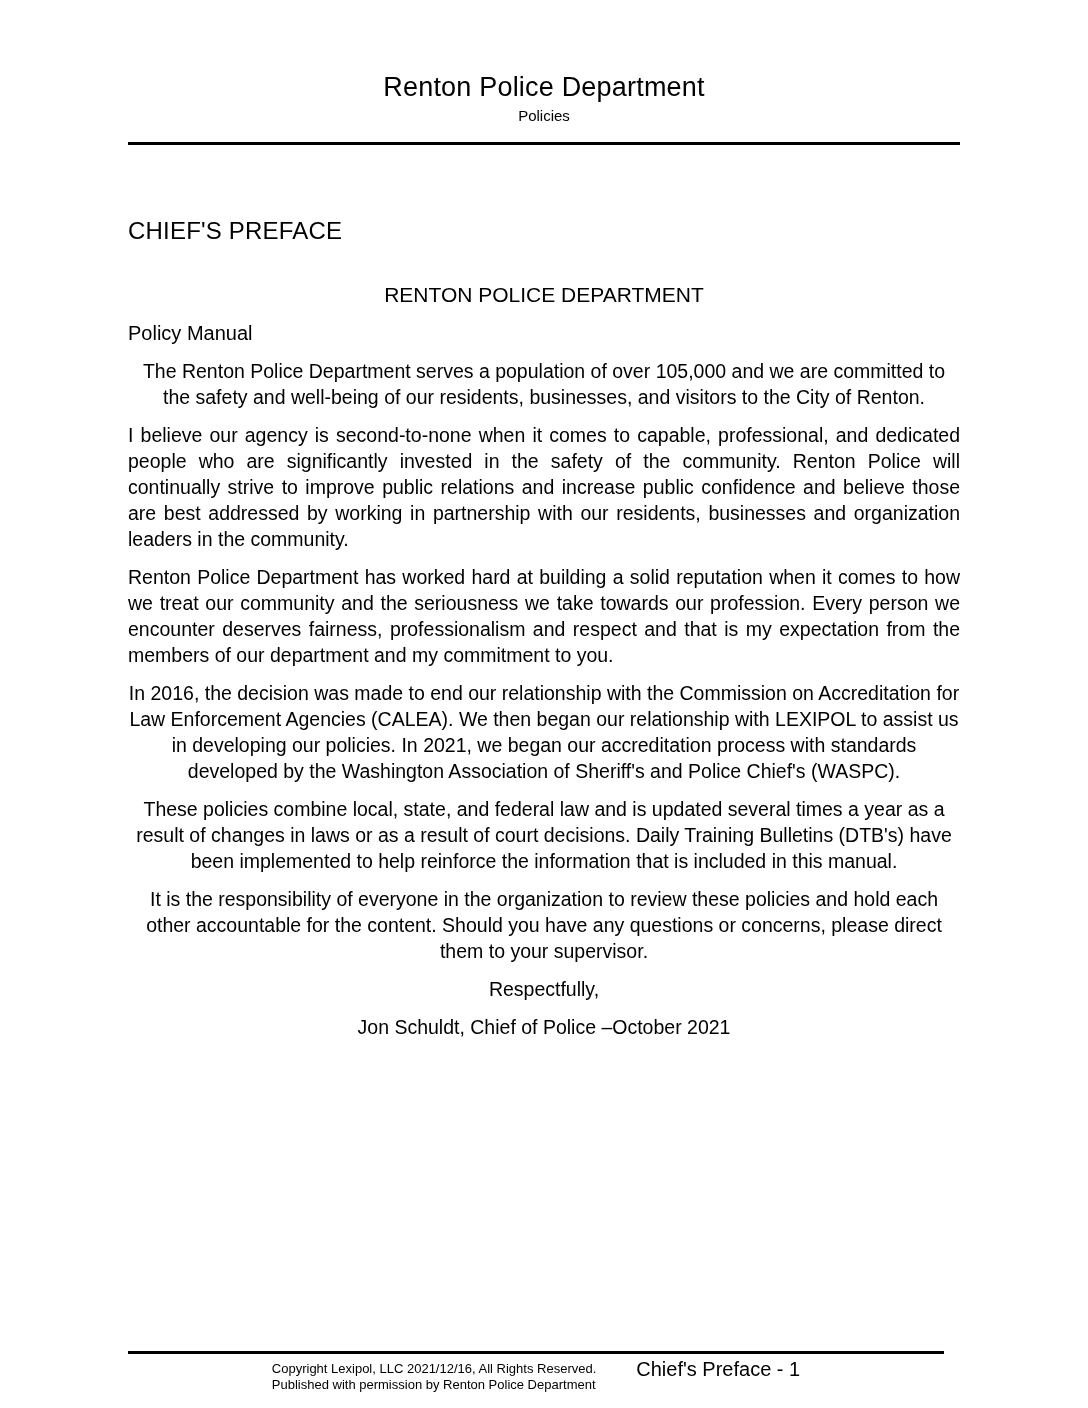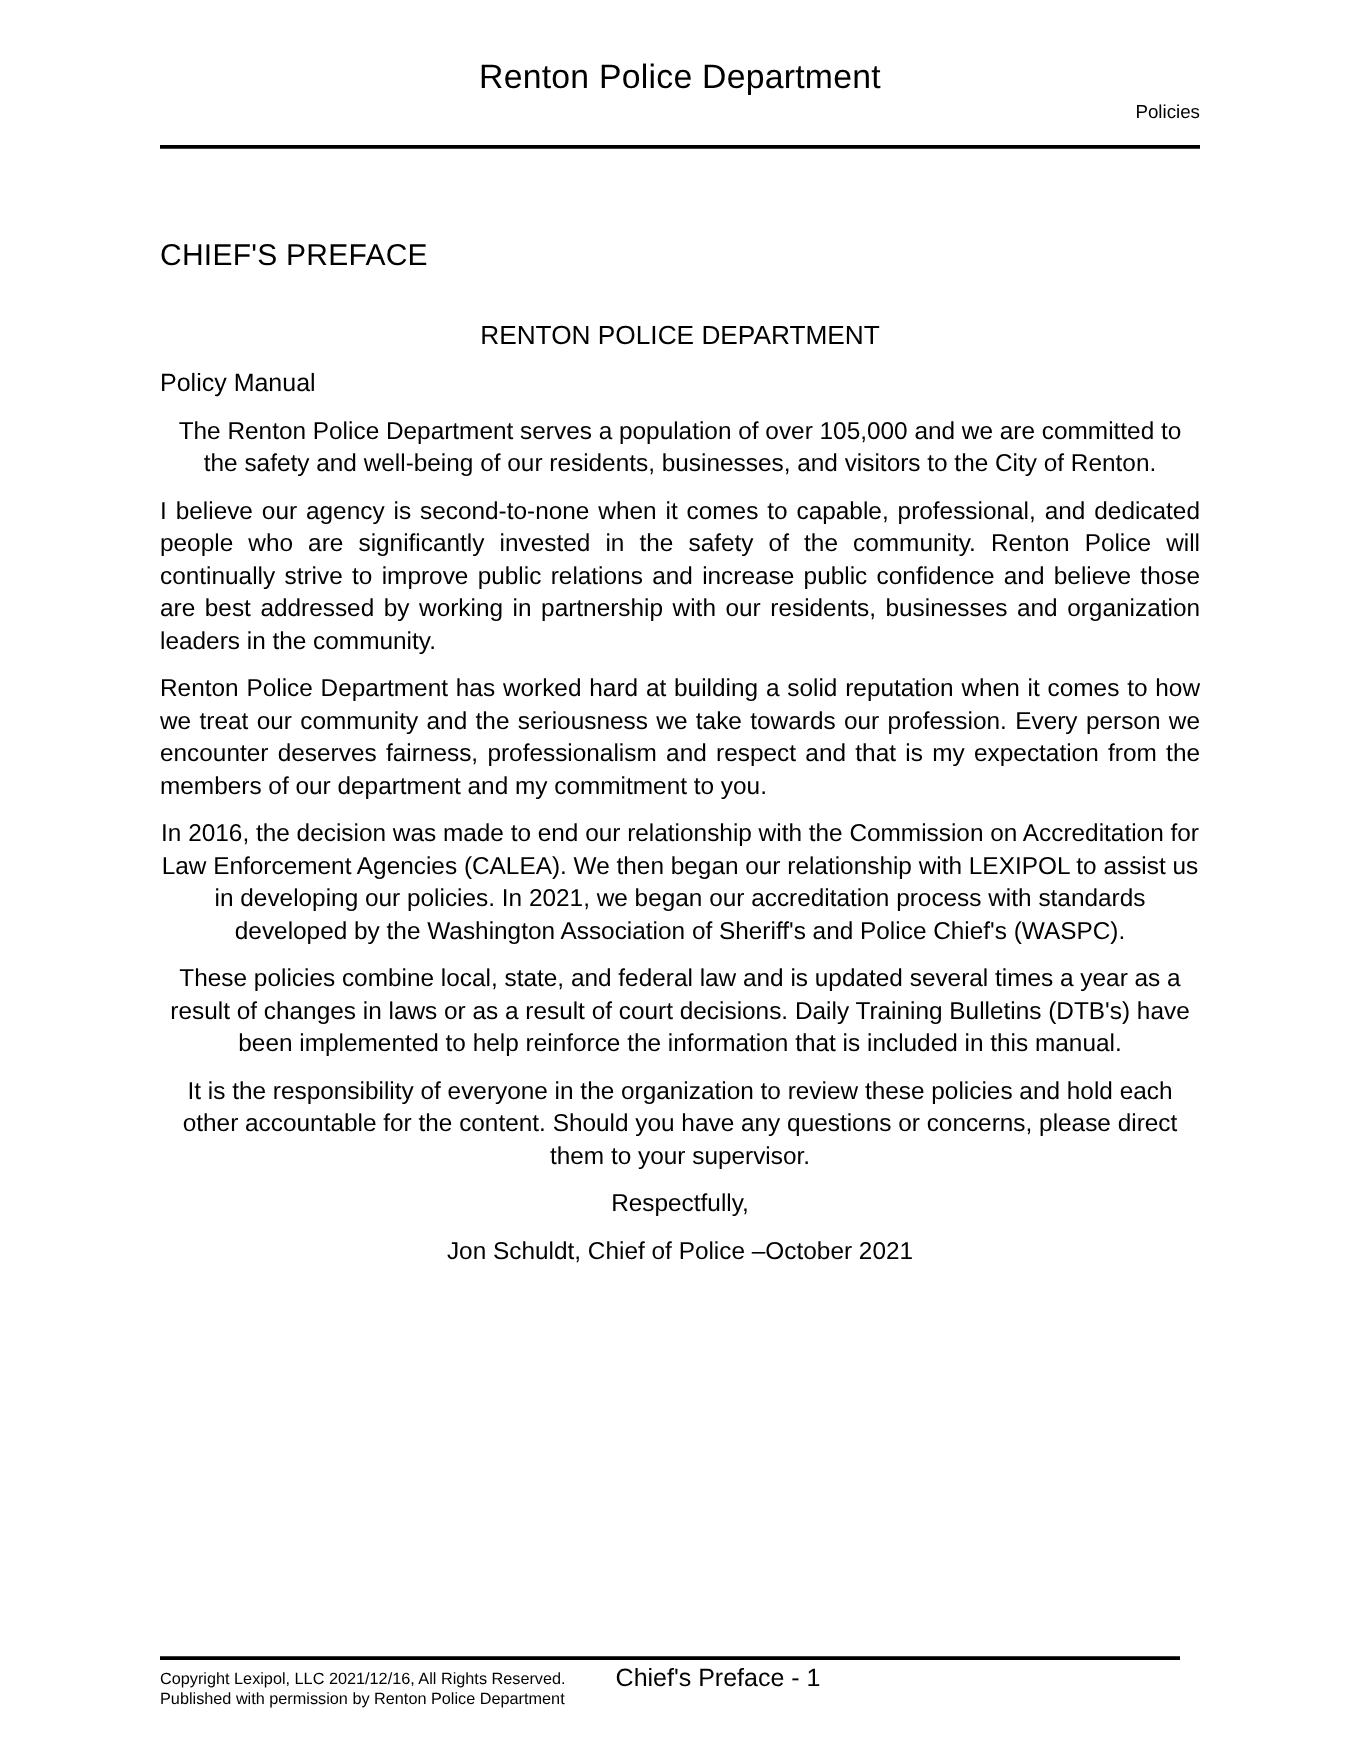--- a/index.html
+++ b/index.html
@@ -14,37 +14,37 @@
     font-family: "Liberation Sans", sans-serif;
     color: #000000;
     overflow: hidden;
   }
   .page {
     position: relative;
     width: 1088px;
     height: 1020px;
     padding: 0 128px;
     box-sizing: border-box;
+    margin-top: 26px;
   }
   .doc-header {
     text-align: center;
     padding-top: 45px;
   }
   .doc-header h1 {
     margin: 0;
     font-size: 27px;
     font-weight: 400;
     line-height: 32px;
     letter-spacing: 0.2px;
   }
   .doc-header .subtitle {
     margin-top: 4px;
     font-size: 15px;
     line-height: 18px;
-    text-align: right;
   }
   .rule {
     border: none;
     border-top: 3px solid #000000;
     margin: 17px 0 0 0;
   }
   .section-heading {
     margin: 74px 0 0 0;
     font-size: 24px;
     font-weight: 400;
@@ -77,21 +77,21 @@
     text-align: justify;
   }
   .doc-footer {
     position: absolute;
     left: 128px;
     right: 144px;
     top: 1325px;
     border-top: 3px solid #000000;
     padding-top: 7px;
     display: flex;
-    justify-content: flex-start;
+    justify-content: center;
     align-items: flex-start;
     gap: 40px;
   }
   .doc-footer .copyright {
     font-size: 13px;
     line-height: 16px;
   }
   .doc-footer .page-num {
     font-size: 20px;
     line-height: 16px;

